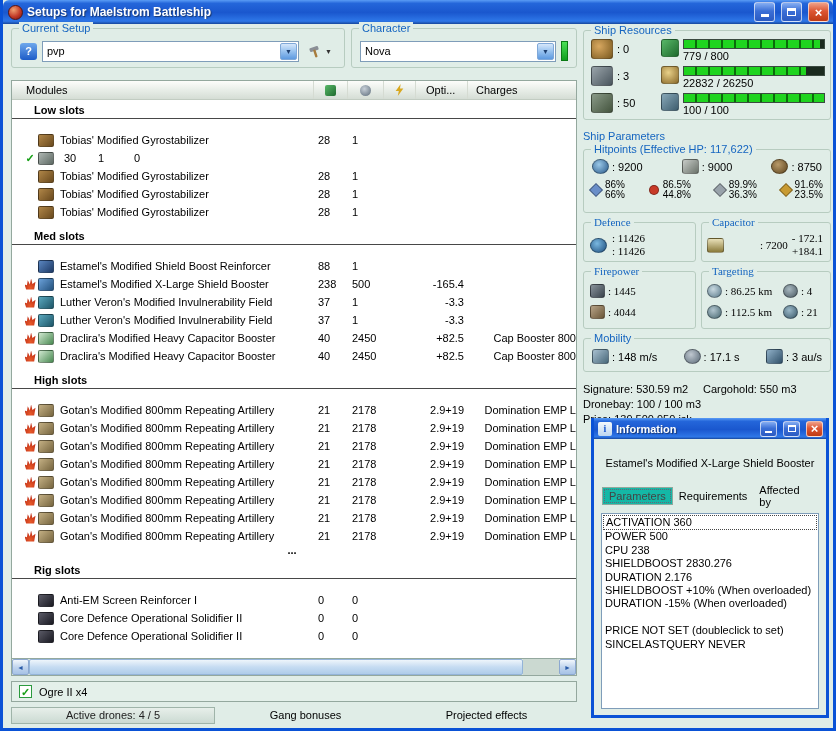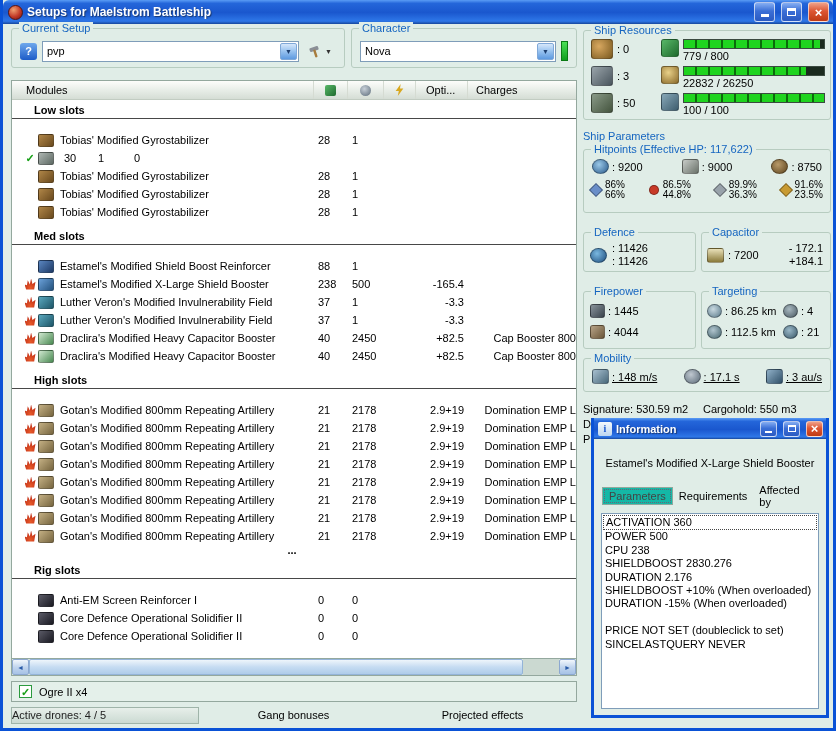--- a/index.html
+++ b/index.html
@@ -78,21 +78,21 @@
 .hscroll{height:17px;flex:0 0 auto;border-top:1px solid #94A89E;background:#DCE8E1;display:flex;align-items:center;}
 .sbtn{width:17px;height:16px;background:linear-gradient(180deg,#F2F7FC,#C2D6EE 50%,#A6C2E6);border:1px solid #8CA8D0;border-radius:2px;color:#2A5BA8;font-size:7px;display:flex;align-items:center;justify-content:center;flex:0 0 auto;}
 .sthumb{width:494px;height:16px;border-radius:2px;background:linear-gradient(180deg,#EEF5FB,#C6DCF2 50%,#AECCEA);border:1px solid #94B4D8;flex:0 0 auto;}
 .strack{flex:1;height:16px;background:#CBD9D1;}
 
 .drones-box{margin-top:5px;height:21px;border:1px solid #94A89E;display:flex;align-items:center;gap:7px;padding-left:7px;background:#E4F0EA;}
 .checkbox{width:13px;height:13px;background:#fff;border:1px solid #2B9A3E;display:flex;align-items:center;justify-content:center;flex:0 0 auto;}
 .chk{color:#18A018;font-weight:bold;font-size:11px;line-height:10px;}
 
 .footer{margin-top:4px;height:18px;display:flex;align-items:center;}
-.footer-tab{width:188px;height:17px;background:linear-gradient(180deg,#E7EFEA,#CBDAD2);border:1px solid #9FB4A9;display:flex;align-items:center;justify-content:flex-start;color:#222;}
+.footer-tab{width:204px;height:17px;background:linear-gradient(180deg,#E7EFEA,#CBDAD2);border:1px solid #9FB4A9;display:flex;align-items:center;justify-content:center;color:#222;}
 .footer-label{flex:1;text-align:center;}
 
 
 .gb-resources{margin-top:2px;height:90px;}
 .res-inner{display:flex;height:100%;padding:8px 5px 2px 7px;gap:4px;}
 .res-slots{width:66px;display:flex;flex-direction:column;justify-content:space-between;padding-bottom:4px;}
 .res-slot-row{display:flex;align-items:center;gap:4px;}
 .bigicon{width:22px;height:20px;border-radius:3px;border:1px solid rgba(0,0,0,.3);flex:0 0 auto;}
 .ic-calibration{background:radial-gradient(circle at 35% 35%,#D8A860,#7A5A20);}
 .ic-turret-hardpoints{background:linear-gradient(135deg,#9AA4AA,#4A565E);}
@@ -118,44 +118,44 @@
 .ic-structure{border-radius:50%;background:radial-gradient(circle at 40% 35%,#B89A6A,#5E451E);}
 .hp-resists{display:flex;justify-content:space-between;padding:6px 1px 0;}
 .resist-item{display:inline-flex;align-items:center;gap:4px;}
 .ricon{width:10px;height:10px;transform:rotate(45deg);border:1px solid rgba(0,0,0,.35);flex:0 0 auto;}
 .ic-res-em{background:#6A8EC8;}
 .ic-res-thermal{background:#C83A28;border-radius:50%;transform:none;}
 .ic-res-kinetic{background:#98A2AA;}
 .ic-res-explosive{background:#C89A32;}
 .resist-vals{display:inline-flex;flex-direction:column;font-size:10px;line-height:10px;}
 
-.row2,.row3{margin-top:19px;display:flex;gap:5px;}
+.row2,.row3{margin-top:9px;display:flex;gap:5px;font-family:Liberation Serif, serif;}
 .def-box{flex:0 0 113px;height:40px;padding:6px 6px 0;}
 .def-inner{display:flex;align-items:center;gap:5px;height:100%;}
 .ic-defence{border-radius:50%;background:radial-gradient(circle at 40% 35%,#7AB8E0,#1E4E7E);}
 .def-vals{display:flex;flex-direction:column;line-height:13px;}
 .cap-box{flex:1;height:40px;padding:6px 5px 0;}
-.cap-inner{display:flex;align-items:center;gap:4px;height:100%;}
+.cap-inner{display:flex;align-items:center;gap:4px;height:100%;text-align:right;}
 .ic-capacitor{background:linear-gradient(180deg,#E8E0B8,#8A7A3A);}
 .cap-amount{flex:1;}
 .cap-deltas{display:flex;flex-direction:column;align-items:flex-end;line-height:13px;padding-right:2px;}
 
 .fire-box{flex:0 0 113px;height:58px;padding:8px 6px 0;text-align:right;}
 .vstack{display:flex;flex-direction:column;justify-content:space-around;height:100%;padding-bottom:6px;}
 .ic-turret-dps{background:linear-gradient(135deg,#8A949C,#3A444C);}
 .ic-volley{background:linear-gradient(135deg,#B8A488,#6A5638);}
 .targ-box{flex:1;height:58px;padding:8px 5px 0;}
 .grid2{display:grid;grid-template-columns:76px 1fr;row-gap:7px;align-content:center;height:100%;padding-bottom:6px;}
 .ic-range{border-radius:50%;background:radial-gradient(circle at 40% 35%,#C8D8E0,#5A7A8A);}
 .ic-max-targets{border-radius:50%;background:radial-gradient(circle at 40% 35%,#A8B8C0,#4A5A62);}
 .ic-falloff{border-radius:50%;background:radial-gradient(circle at 40% 35%,#B0C4CE,#46666F);}
 .ic-sensor{border-radius:50%;background:radial-gradient(circle at 40% 35%,#9AB8C8,#3A5868);}
 .grid2 .sicon,.vstack .sicon{width:15px;height:14px;}
 
-.mob-box{margin-top:9px;height:34px;padding:7px 8px 0;text-decoration:underline;}
+.mob-box{margin-top:9px;height:34px;padding:7px 8px 0;}
 .hstack{display:flex;justify-content:space-between;align-items:center;height:100%;padding-bottom:4px;}
 .ic-speed{background:linear-gradient(135deg,#A8C0D0,#48687A);}
 .ic-align{border-radius:50%;background:radial-gradient(circle at 40% 35%,#C0C8D0,#5A6A78);}
 .ic-warp{background:linear-gradient(135deg,#90B0C8,#305068);}
 
 .stats{margin-top:10px;line-height:15px;}
 .stat-line{display:flex;}
 .stat-line span:first-child{width:120px;}
 .stat-line span:last-child{flex:1;}
 

